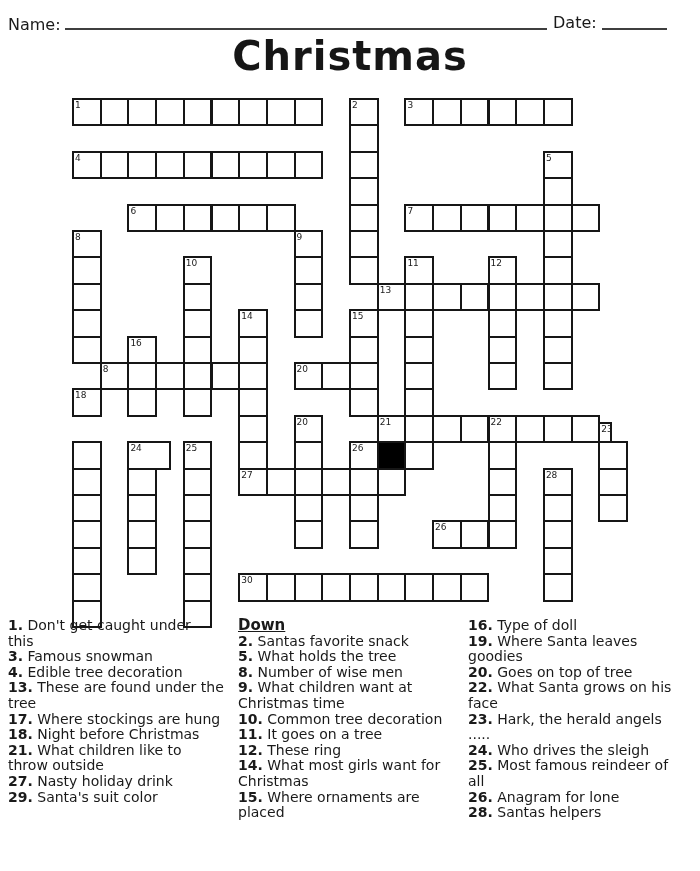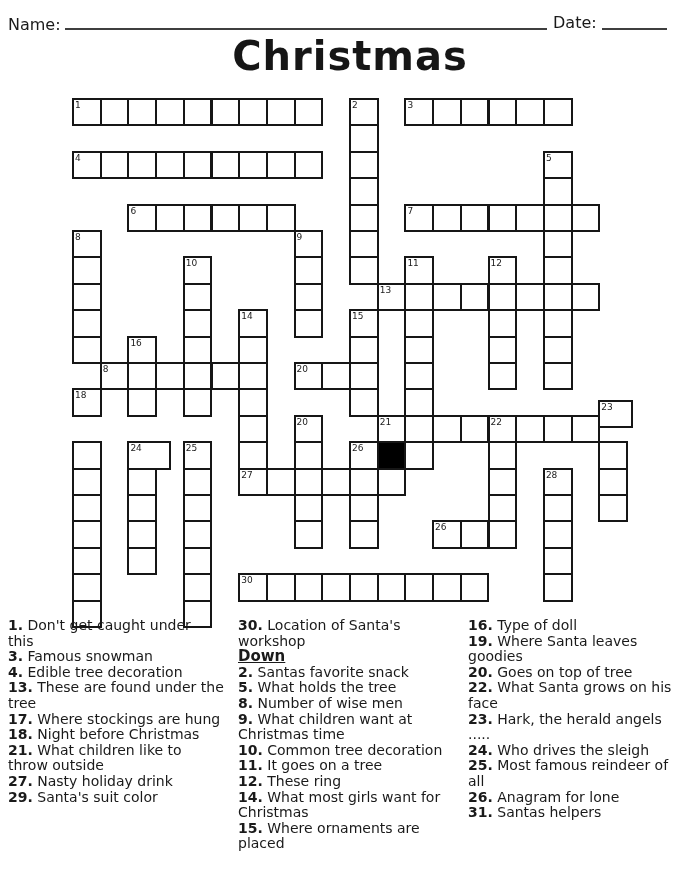--- a/index.html
+++ b/index.html
@@ -191,21 +191,21 @@
     </div>
     <div class="cell" style="left: 404.4px; top: 414.8px; width: 29.7px; height: 28.4px;"></div>
     <div class="cell" style="left: 432.1px; top: 414.8px; width: 29.7px; height: 28.4px;"></div>
     <div class="cell" style="left: 459.8px; top: 414.8px; width: 29.7px; height: 28.4px;"></div>
     <div class="cell" style="left: 487.5px; top: 414.8px; width: 29.7px; height: 42px;">
       <span class="num">22</span>
     </div>
     <div class="cell" style="left: 515.2px; top: 414.8px; width: 29.7px; height: 28.4px;"></div>
     <div class="cell" style="left: 542.9px; top: 414.8px; width: 29.7px; height: 28.4px;"></div>
     <div class="cell" style="left: 570.6px; top: 414.8px; width: 29.7px; height: 28.4px;"></div>
-    <div class="cell" style="left: 598.3px; top: 400px; width: 35px; height: 28.4px;">
+    <div class="cell" style="left: 598.3px; top: 422px; width: 14px; height: 28.4px;">
       <span class="num">23</span>
     </div>
     <div class="cell" style="left: 72px; top: 441.2px; width: 29.7px; height: 28.4px;"></div>
     <div class="cell" style="left: 127.4px; top: 441.2px; width: 29.7px; height: 28.4px; padding-left: 40px;">
       <span class="num">24</span>
     </div>
     <div class="cell" style="left: 182.8px; top: 441.2px; width: 29.7px; height: 28.4px;">
       <span class="num">25</span>
     </div>
     <div class="cell" style="left: 238.2px; top: 441.2px; width: 29.7px; height: 28.4px;"></div>
@@ -283,22 +283,20 @@
       <p class="clue"><span class="cnum">13.</span> These are found under the
 tree</p>
       <p class="clue"><span class="cnum">17.</span> Where stockings are hung</p>
       <p class="clue"><span class="cnum">18.</span> Night before Christmas</p>
       <p class="clue"><span class="cnum">21.</span> What children like to
 throw outside</p>
       <p class="clue"><span class="cnum">27.</span> Nasty holiday drink</p>
       <p class="clue"><span class="cnum">29.</span> Santa's suit color</p>
     </div>
   <div class="clue-col" id="clue-col-2">
-      <p class="clue"><span class="cnum">30.</span> Location of Santa's
-workshop</p>
       <p class="heading">Down</p>
       <p class="clue"><span class="cnum">2.</span> Santas favorite snack</p>
       <p class="clue"><span class="cnum">5.</span> What holds the tree</p>
       <p class="clue"><span class="cnum">8.</span> Number of wise men</p>
       <p class="clue"><span class="cnum">9.</span> What children want at
 Christmas time</p>
       <p class="clue"><span class="cnum">10.</span> Common tree decoration</p>
       <p class="clue"><span class="cnum">11.</span> It goes on a tree</p>
       <p class="clue"><span class="cnum">12.</span> These ring</p>
       <p class="clue"><span class="cnum">14.</span> What most girls want for
@@ -312,15 +310,15 @@
 goodies</p>
       <p class="clue"><span class="cnum">20.</span> Goes on top of tree</p>
       <p class="clue"><span class="cnum">22.</span> What Santa grows on his
 face</p>
       <p class="clue"><span class="cnum">23.</span> Hark, the herald angels
 .....</p>
       <p class="clue"><span class="cnum">24.</span> Who drives the sleigh</p>
       <p class="clue"><span class="cnum">25.</span> Most famous reindeer of
 all</p>
       <p class="clue"><span class="cnum">26.</span> Anagram for lone</p>
-      <p class="clue"><span class="cnum">31.</span> Santas helpers</p>
+      <p class="clue"><span class="cnum">28.</span> Santas helpers</p>
     </div>
 </div>
 
 </body></html>

